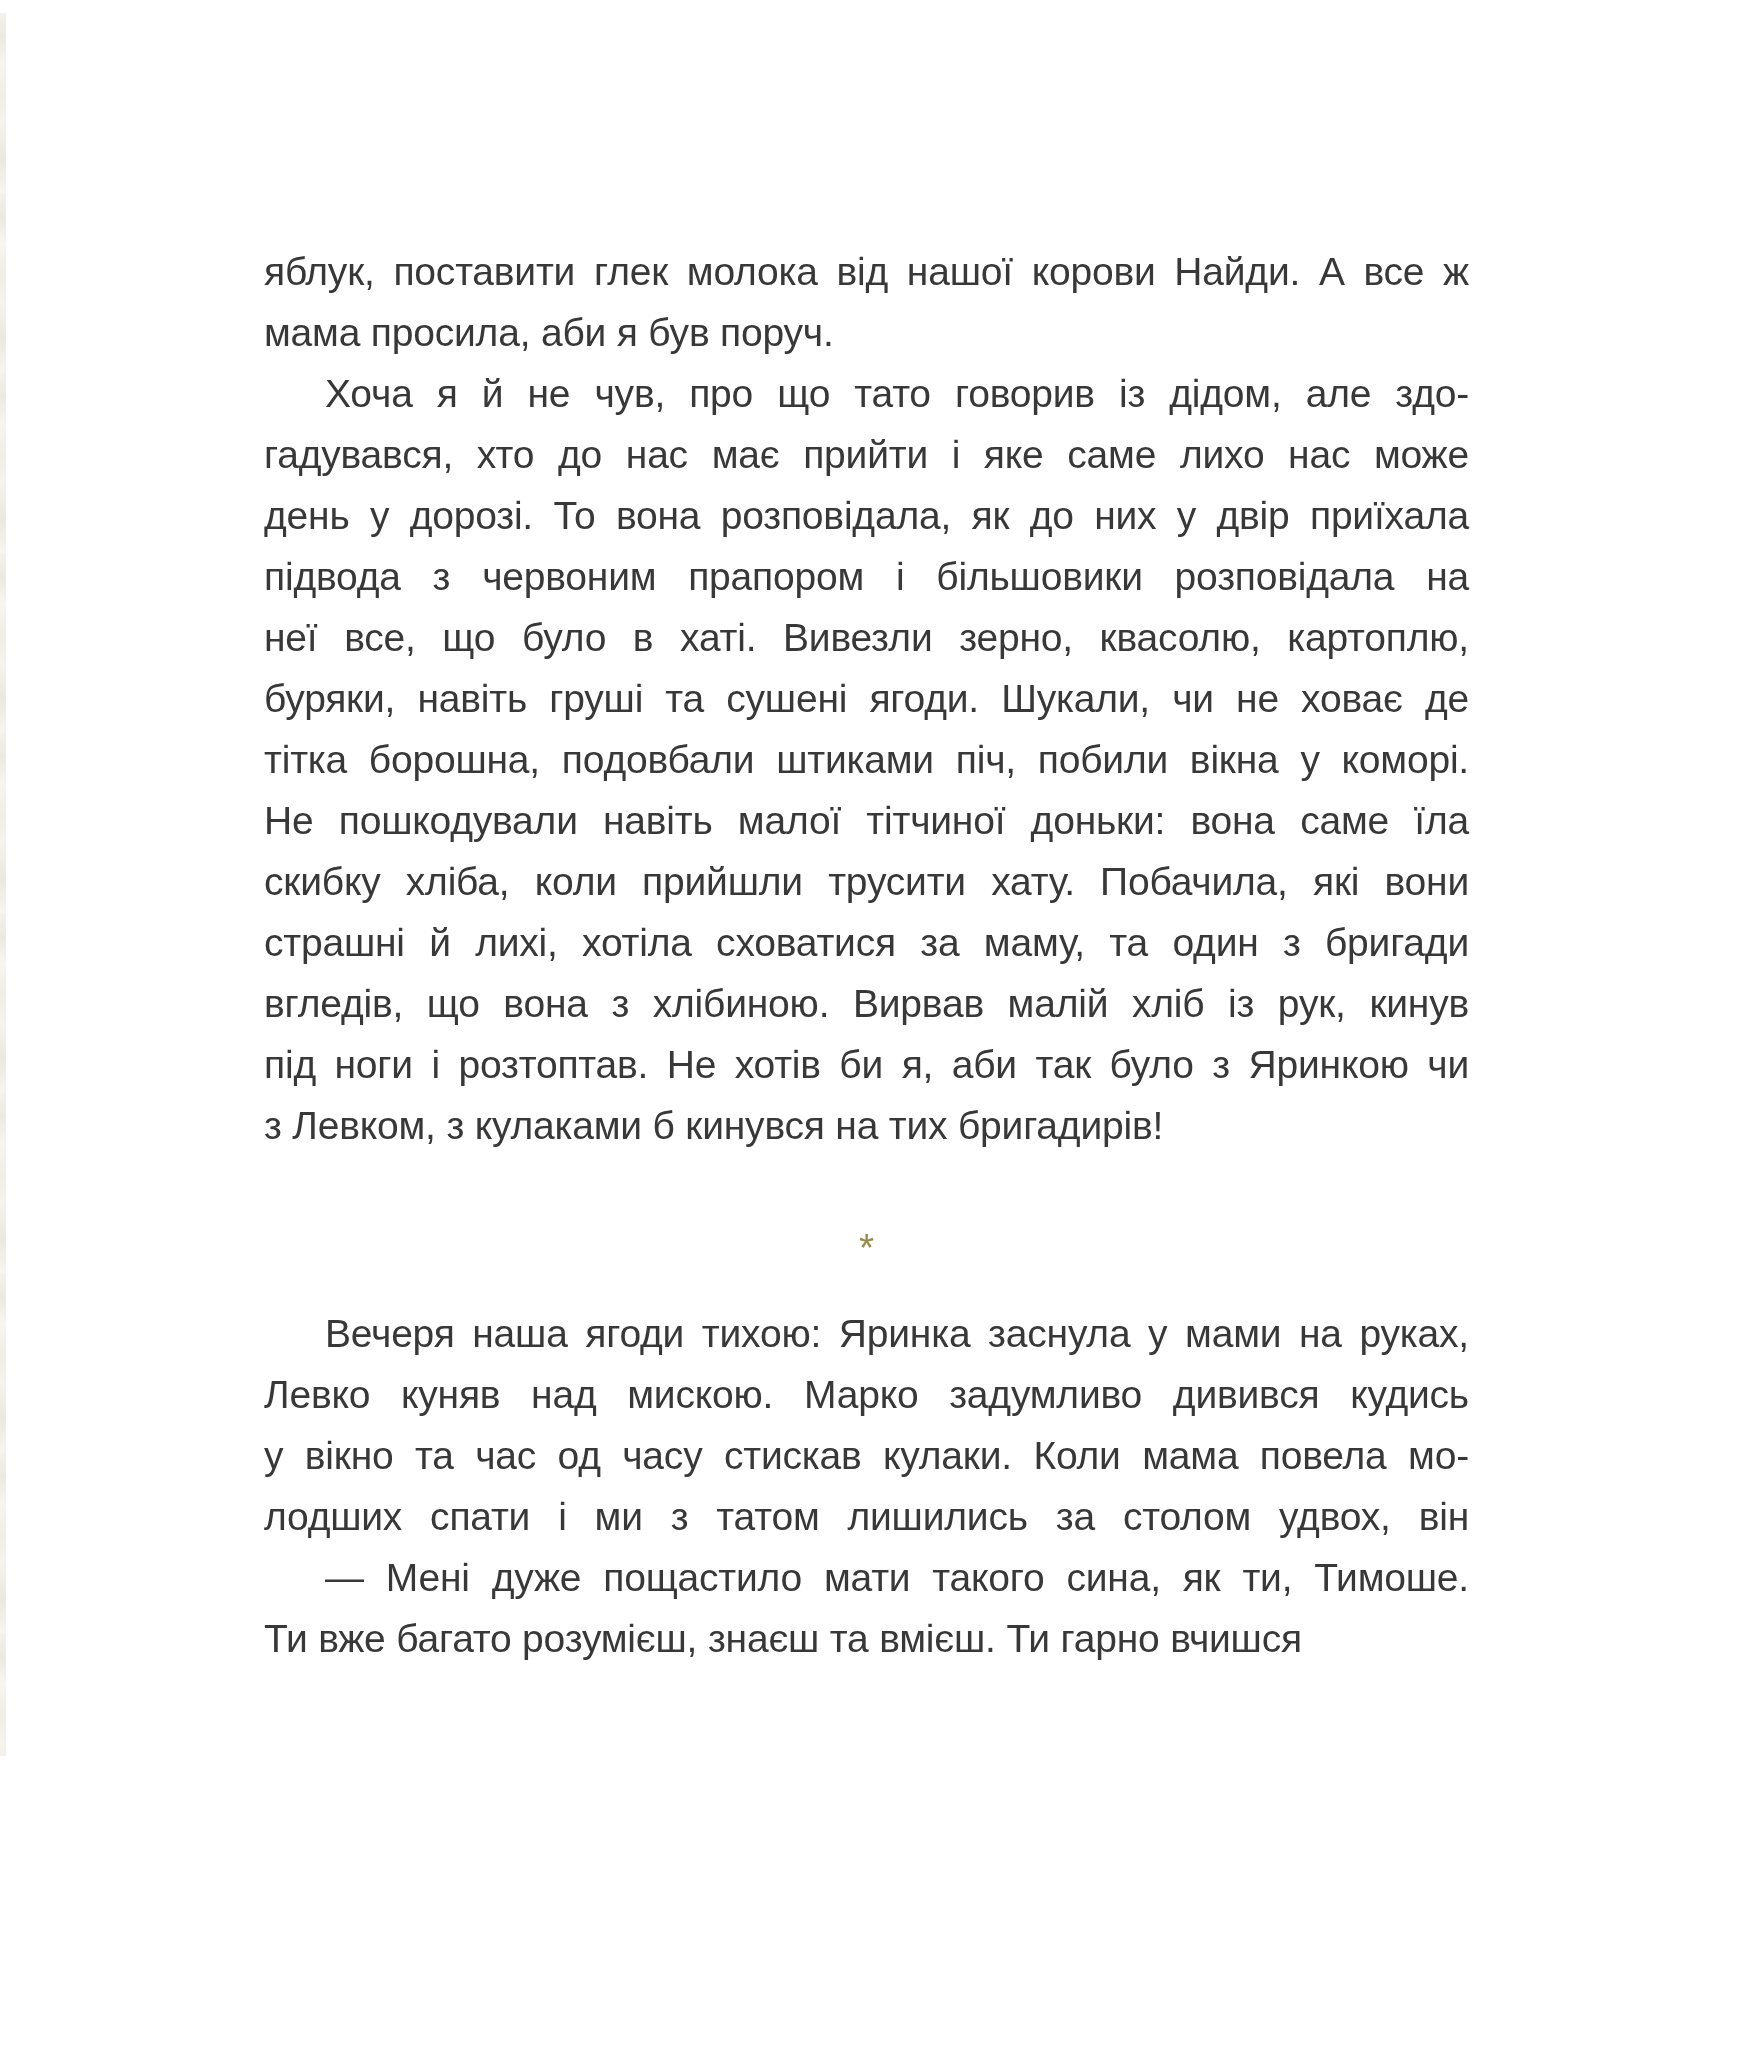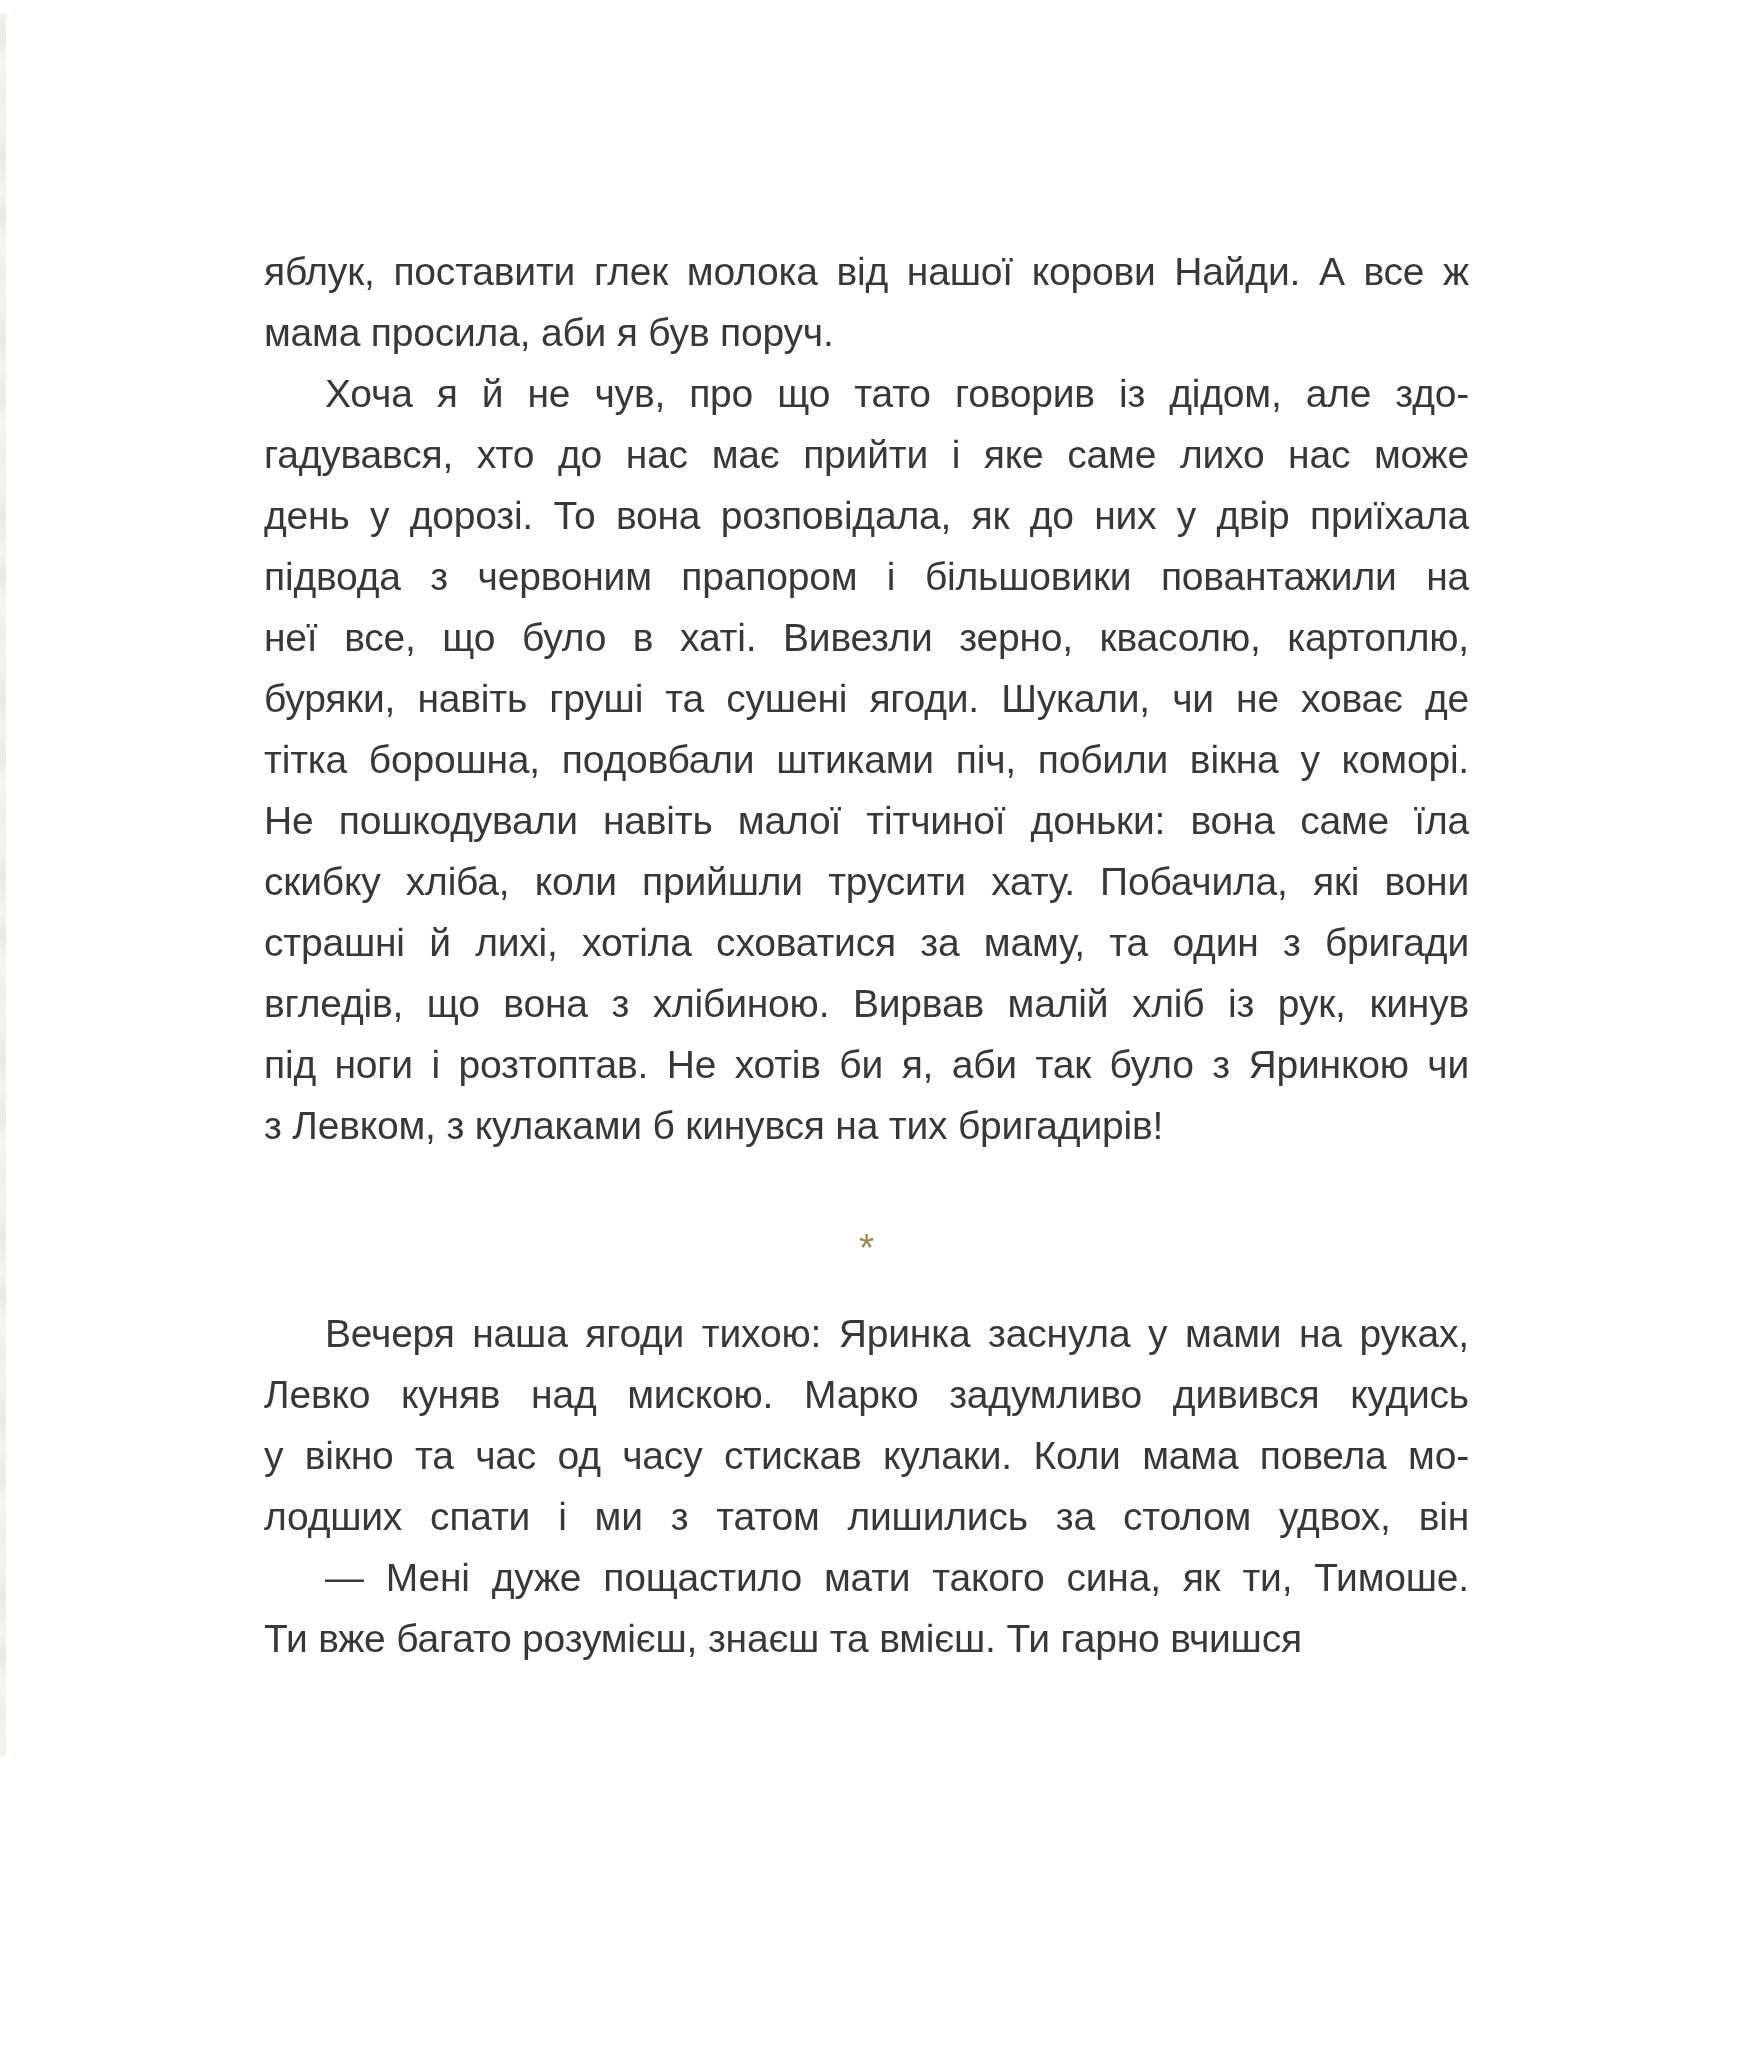--- a/index.html
+++ b/index.html
@@ -96,21 +96,21 @@
 
   <div id="text-block" style="color: rgb(56, 56, 56);">
       <div class="paragraph">
         <div class="line">яблук, поставити глек молока від нашої корови Найди. А все ж</div>
         <div class="line last">мама просила, аби я був поруч.</div>
       </div>
       <div class="paragraph">
         <div class="line indent">Хоча я й не чув, про що тато говорив із дідом, але здо-</div>
         <div class="line">гадувався, хто до нас має прийти і яке саме лихо нас може</div>
         <div class="line">день у дорозі. То вона розповідала, як до них у двір приїхала</div>
-        <div class="line">підвода з червоним прапором і більшовики повантажили на</div>
+        <div class="line">підвода з червоним прапором і більшовики розповідала на</div>
         <div class="line">неї все, що було в хаті. Вивезли зерно, квасолю, картоплю,</div>
         <div class="line">буряки, навіть груші та сушені ягоди. Шукали, чи не ховає де</div>
         <div class="line">тітка борошна, подовбали штиками піч, побили вікна у коморі.</div>
         <div class="line">Не пошкодували навіть малої тітчиної доньки: вона саме їла</div>
         <div class="line">скибку хліба, коли прийшли трусити хату. Побачила, які вони</div>
         <div class="line">страшні й лихі, хотіла сховатися за маму, та один з бригади</div>
         <div class="line">вгледів, що вона з хлібиною. Вирвав малій хліб із рук, кинув</div>
         <div class="line">під ноги і розтоптав. Не хотів би я, аби так було з Яринкою чи</div>
         <div class="line last">з Левком, з кулаками б кинувся на тих бригадирів!</div>
       </div>

